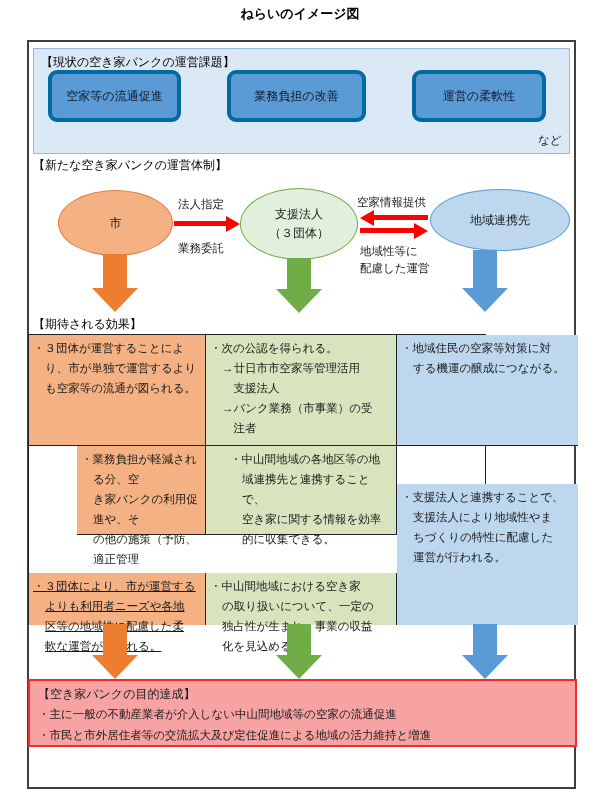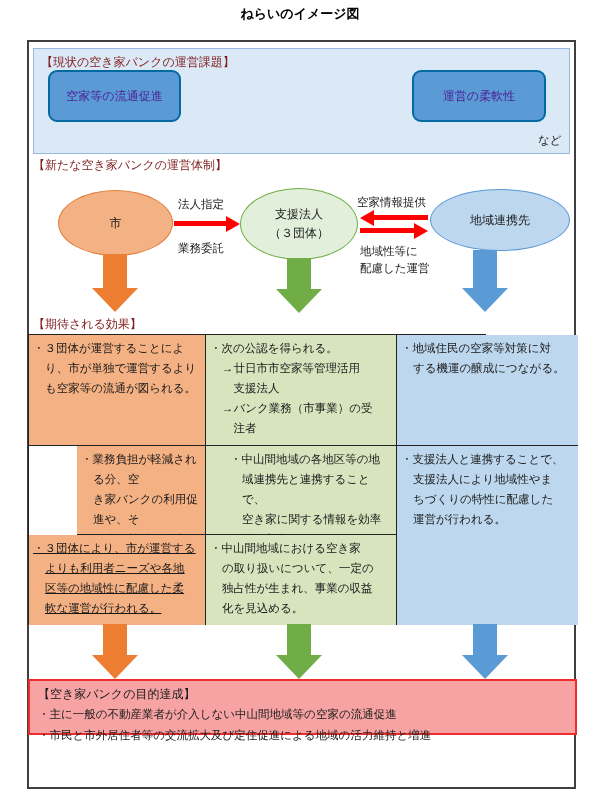--- a/index.html
+++ b/index.html
@@ -12,29 +12,29 @@
 
   .title {
     left: 0; top: 5px; width: 600px; text-align: center;
     font-family: "Liberation Sans", sans-serif; font-weight: bold;
     font-size: 13px; color: #000;
   }
 
   .outer { left: 27px; top: 40px; width: 549px; height: 749px; border: 2px solid #3f3f3f; }
 
   .panel { left: 33px; top: 48px; width: 537px; height: 106px; background: #DBE9F7; border: 1px solid #95B9E0; }
-  .sec-heading { font-size: 12px; color: #7f1d1d; }
+  .sec-heading { font-size: 12px; color: #000000; }
   .h-issues { left: 41px; top: 54px; }
   .h-system { left: 33px; top: 157px; }
   .h-effects { left: 33px; top: 316px; }
 
   .bluebox {
-    top: 70px; height: 52px; background: #5B9BD5; border: 2px solid #0369a1;
+    top: 70px; height: 52px; background: #5B9BD5; border: 4px solid #0369a1;
     border-radius: 9px; display: flex; align-items: center; justify-content: center;
-    font-size: 12px; color: #4c1d95;
+    font-size: 12px; color: #0f172a;
   }
   .bb1 { left: 48px; width: 133px; }
   .bb2 { left: 227px; width: 139px; }
   .bb3 { left: 412px; width: 134px; }
   .etc { left: 538px; top: 133px; font-size: 11.5px; }
 
   .ellipse {
     border-radius: 50%; display: flex; align-items: center; justify-content: center;
     text-align: center; font-size: 12px; white-space: pre-line; line-height: 1.55;
   }
@@ -80,48 +80,49 @@
     left: 28px; top: 334px; width: 458px; height: 290px;
     display: grid; grid-template-columns: 177px 191px 181px; grid-template-rows: 111px 89px 90px;
     border: 1.5px solid #222;
   }
   .cell {
     border-right: 1.5px solid #222; border-bottom: 1.5px solid #222;
     font-size: 11.5px; line-height: 20px; white-space: pre-line;
     padding: 3px 4px 3px 16px; text-indent: -12px;
   }
   .last-c { border-right: none; }
-  .last-r { border-bottom: none; }
+  .last-r { border-bottom: none; margin-top: 38px; }
   .oc { background: #F4B183; }
   .gc { background: #D7E4BE; }
   .bc { background: #BDD7EE; }
   .c1r1 { grid-column: 1; grid-row: 1; } .c2r1 { grid-column: 2; grid-row: 1; } .c3r1 { grid-column: 3; grid-row: 1; }
   .c1r2 { grid-column: 1; grid-row: 2; margin-left: 48px; } .c2r2 { grid-column: 2; grid-row: 2; padding-left: 36px; }
   .c3r23 { grid-column: 3; grid-row: 2 / span 2; }
   .c1r3 { grid-column: 1; grid-row: 3; text-decoration: underline; } .c2r3 { grid-column: 2; grid-row: 3; }
 
   .goal {
-    left: 28px; top: 679px; width: 549px; height: 56px;
+    left: 28px; top: 679px; width: 549px; height: 68px;
     background: #F7A3A3; border: 2px solid #EE2C2B; padding: 3px 8px;
   }
   .goal-heading { font-size: 12px; line-height: 20px; }
   .goal-item { font-size: 11.5px; line-height: 21px; }
 </style>
 </head>
 <body>
 
 <div class="canvas">
 
   <div class="abs title">ねらいのイメージ図</div>
 
   <div class="abs outer"></div>
 
   <div class="abs panel"></div>
   <div class="abs sec-heading h-issues">【現状の空き家バンクの運営課題】</div>
   <div class="abs bluebox bb1">空家等の流通促進</div>
+  <div class="abs bluebox bb2">業務負担の改善</div>
   <div class="abs bluebox bb3">運営の柔軟性</div>
   <div class="abs etc">など</div>
 
   <div class="abs sec-heading h-system">【新たな空き家バンクの運営体制】</div>
   <div class="abs ellipse e-city">市</div>
   <div class="abs ellipse e-support">支援法人
 （３団体）</div>
   <div class="abs ellipse e-region">地域連携先</div>
 
   <div class="abs rel-label rl1">法人指定</div>

